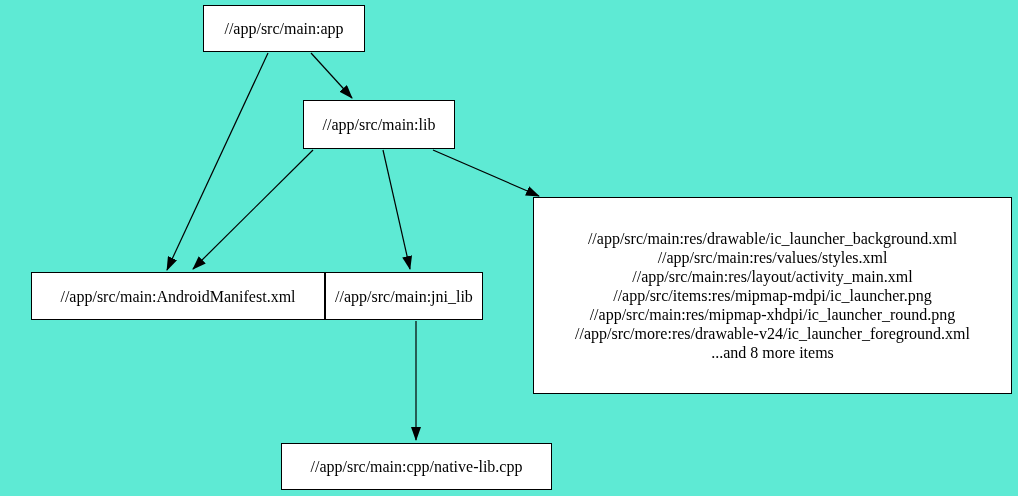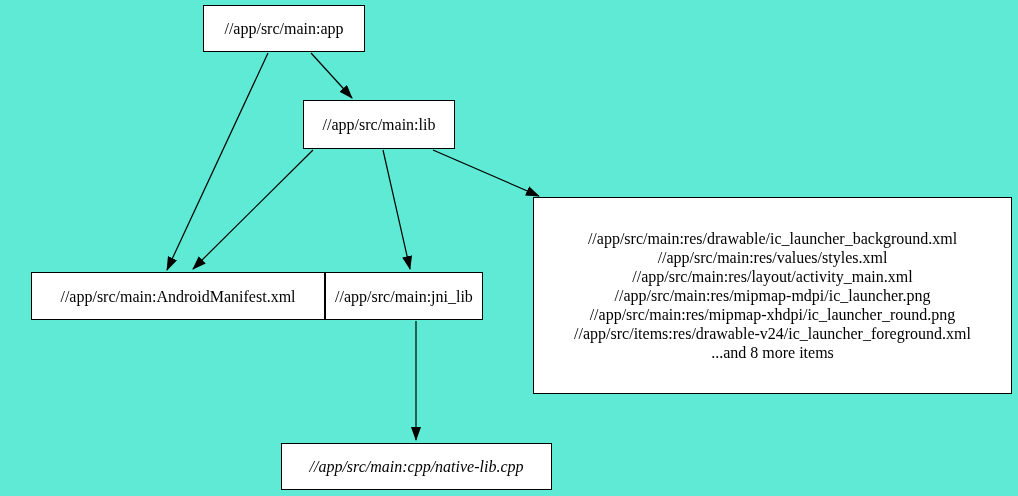--- a/index.html
+++ b/index.html
@@ -42,21 +42,21 @@
   }
   .node-multiline {
     flex-direction: column;
     justify-content: center;
   }
   .node-app     { left: 203px; top: 5px;   width: 162px; height: 47px; }
   .node-lib     { left: 303px; top: 100px; width: 152px; height: 49px; }
   .node-manifest{ left: 7px;   top: 272px; width: 294px; height: 48px; margin-left: 24px; }
   .node-jni     { left: 325px; top: 272px; width: 158px; height: 48px; }
   .node-res     { left: 533px; top: 197px; width: 479px; height: 197px; }
-  .node-cpp     { left: 281px; top: 443px; width: 271px; height: 47px; font-style: italic; }
+  .node-cpp     { left: 281px; top: 443px; width: 271px; height: 47px; }
 </style>
 </head>
 <body>
 
 <div class="canvas">
 
   <svg class="edges" width="1018" height="496" viewBox="0 0 1018 496">
     <defs>
       <marker id="arrow" markerUnits="userSpaceOnUse" markerWidth="14" markerHeight="10" refX="13" refY="5" orient="auto">
         <path d="M0,0 L14,5 L0,10 z" fill="#000000"></path>
@@ -83,23 +83,23 @@
   </div>
 
   <div class="node node-jni">
     <span>//app/src/main:jni_lib</span>
   </div>
 
   <div class="node node-res node-multiline">
     <div>//app/src/main:res/drawable/ic_launcher_background.xml</div>
     <div>//app/src/main:res/values/styles.xml</div>
     <div>//app/src/main:res/layout/activity_main.xml</div>
-    <div>//app/src/main:res/mipmap-mdpi/ic_launcher.png</div>
+    <div>//app/src/items:res/mipmap-mdpi/ic_launcher.png</div>
     <div>//app/src/main:res/mipmap-xhdpi/ic_launcher_round.png</div>
-    <div>//app/src/items:res/drawable-v24/ic_launcher_foreground.xml</div>
+    <div>//app/src/more:res/drawable-v24/ic_launcher_foreground.xml</div>
     <div>...and 8 more items</div>
   </div>
 
   <div class="node node-cpp">
     <span>//app/src/main:cpp/native-lib.cpp</span>
   </div>
 
 </div>
 
 </body></html>

